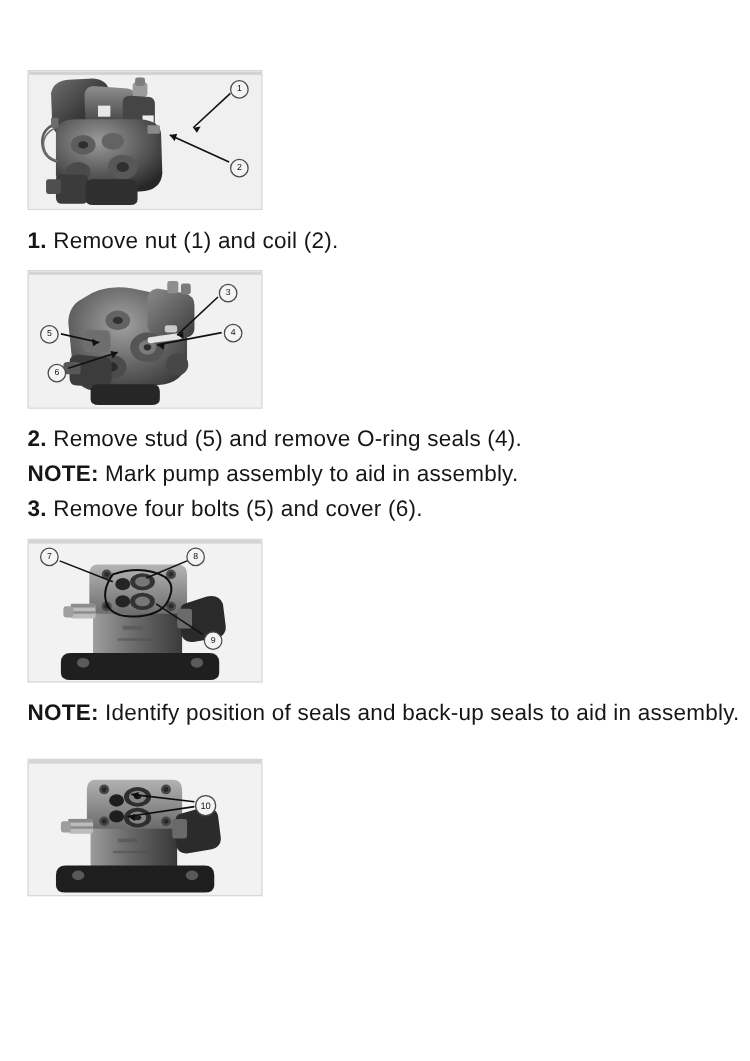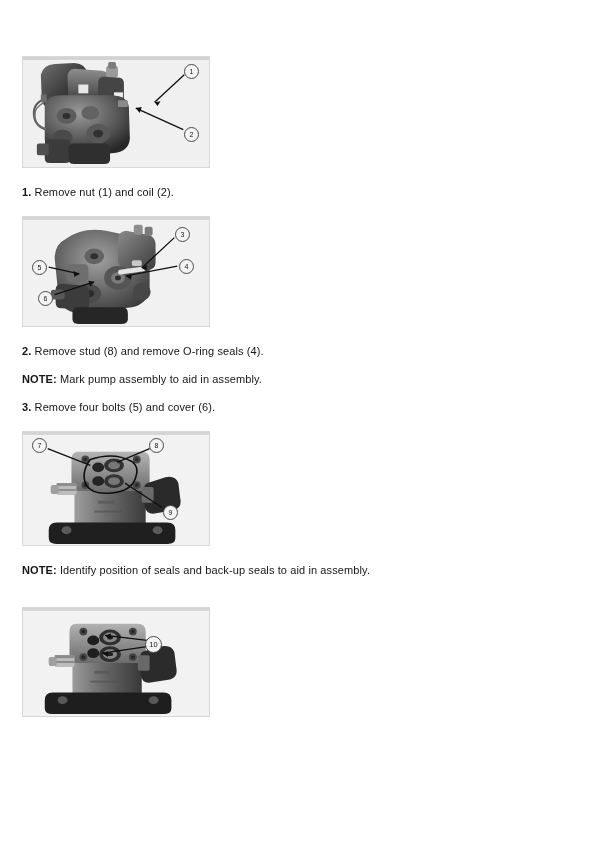--- a/index.html
+++ b/index.html
@@ -62,21 +62,21 @@
     line-height: 13px;
     text-align: center;
     font-family: "Liberation Sans", sans-serif;
     z-index: 5;
     box-sizing: border-box;
   }
   .callout.wide { width: 17px; height: 17px; line-height: 15px; font-size: 7.5px; }
 
   
   .para {
-    font-size: 11px;
+    font-size: 18px;
     line-height: 15px;
     color: #161616;
     letter-spacing: 0.01em;
     white-space: nowrap;
   }
   .para .lead {
     font-weight: bold;
   }
   .spacer-after-fig { height: 17px; }
   .spacer-para { height: 13px; }
@@ -205,21 +205,21 @@
       </svg>
       <div class="callout" style="left:152px; top:10px;">3</div>
       <div class="callout" style="left:156px; top:42px;">4</div>
       <div class="callout" style="left:9px; top:43px;">5</div>
       <div class="callout" style="left:15px; top:74px;">6</div>
     </div>
 
     <div class="spacer-after-fig"></div>
 
     <div class="para">
-      <span class="lead">2.</span><span> Remove stud (8) and remove O-ring seals (4).</span>
+      <span class="lead">2.</span><span> Remove stud (5) and remove O-ring seals (4).</span>
     </div>
 
     <div class="spacer-para"></div>
 
     <div class="para">
       <span class="lead">NOTE:</span><span> Mark pump assembly to aid in assembly.</span>
     </div>
 
     <div class="spacer-para"></div>
 
@@ -349,20 +349,20 @@
         <ellipse cx="40" cy="94" rx="5" ry="4" fill="#585858"></ellipse>
         <ellipse cx="132" cy="94" rx="5" ry="4" fill="#585858"></ellipse>
         <rect x="72" y="64" width="16" height="3" fill="#555" opacity="0.7"></rect>
         <rect x="68" y="74" width="28" height="2" fill="#505050" opacity="0.6"></rect>
 
         <line x1="134" y1="34" x2="83" y2="28" stroke="#0e0e0e" stroke-width="1.3"></line>
         <line x1="134" y1="38" x2="80" y2="46" stroke="#0e0e0e" stroke-width="1.3"></line>
         <polygon points="83,28 89,26 88,32" fill="#0e0e0e"></polygon>
         <polygon points="80,46 86,44 86,50" fill="#0e0e0e"></polygon>
       </svg>
-      <div class="callout wide" style="left:122px; top:28px;">10</div>
+      <div class="callout wide" style="left:133px; top:28px;">10</div>
     </div>
 
     <div class="spacer-after-fig"></div>
 
 
   </div>
 </div>
 
 </body></html>

